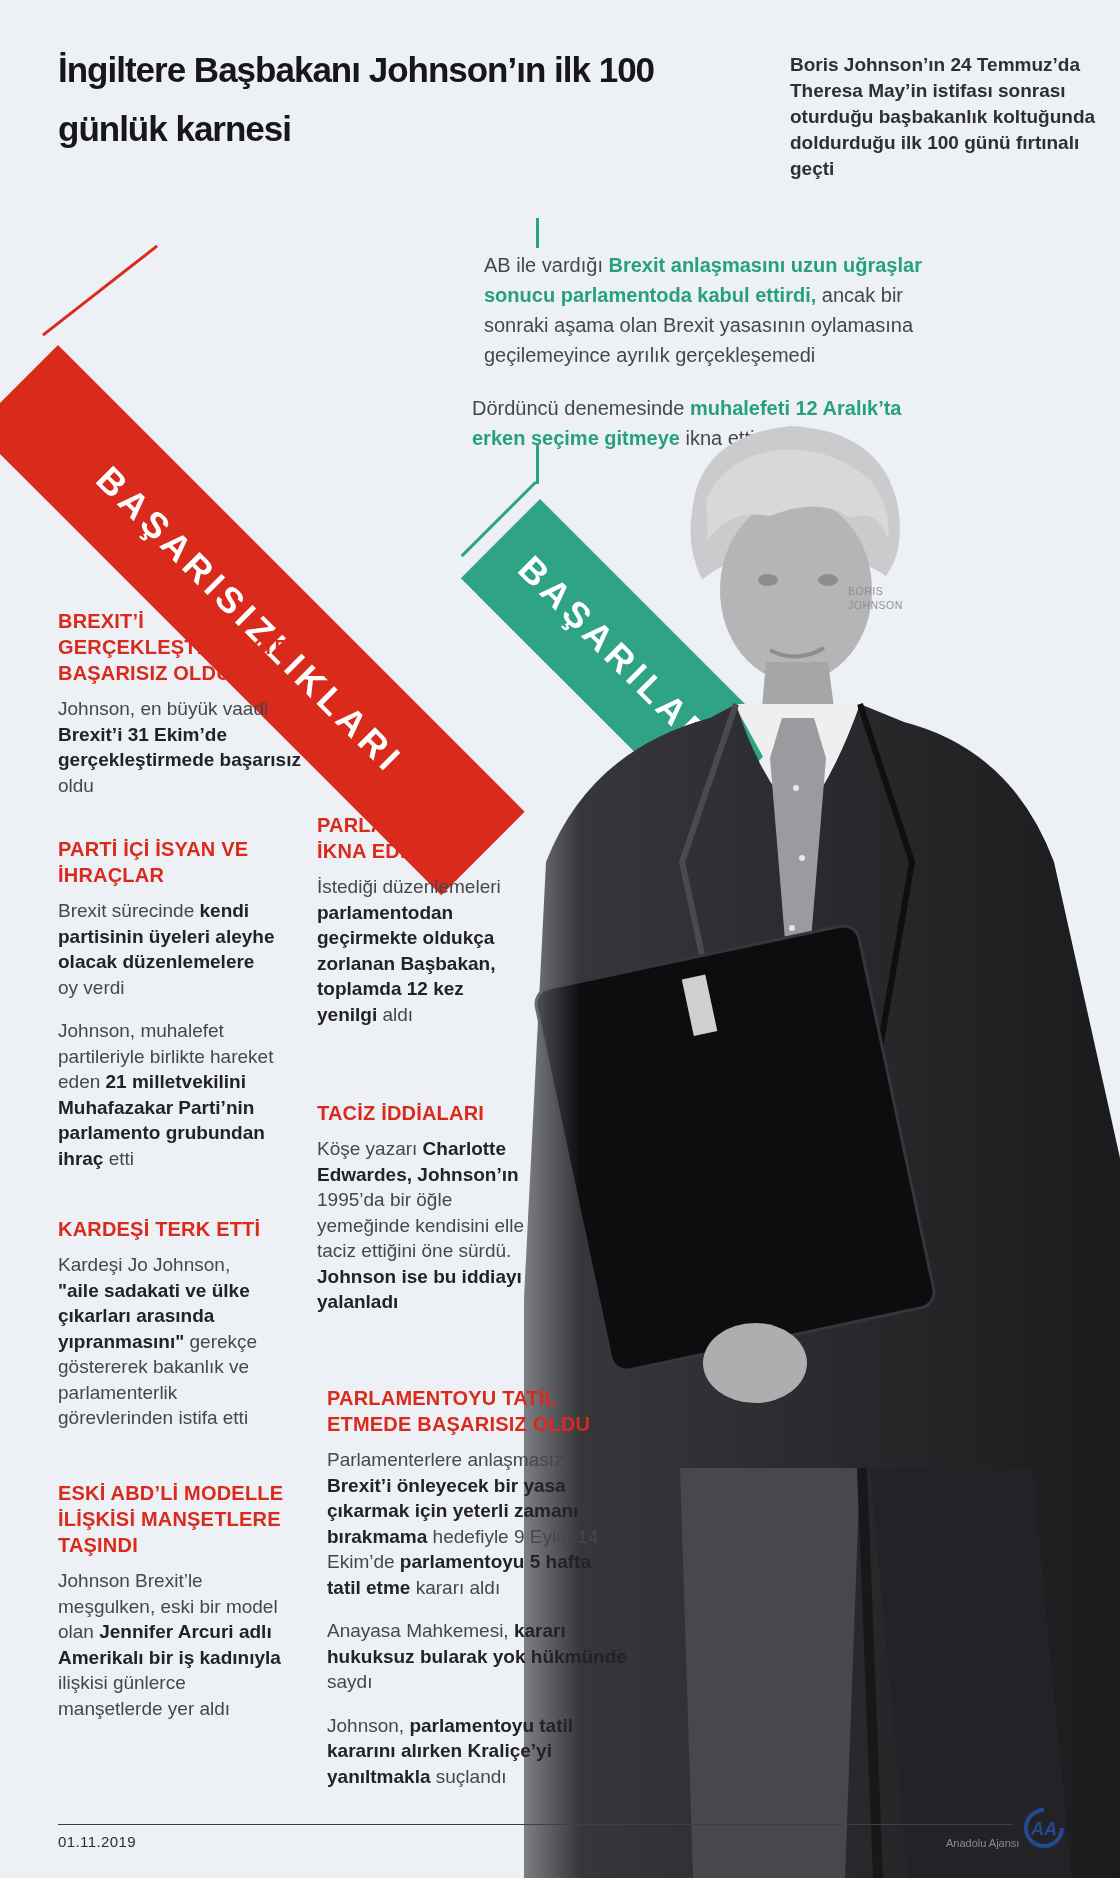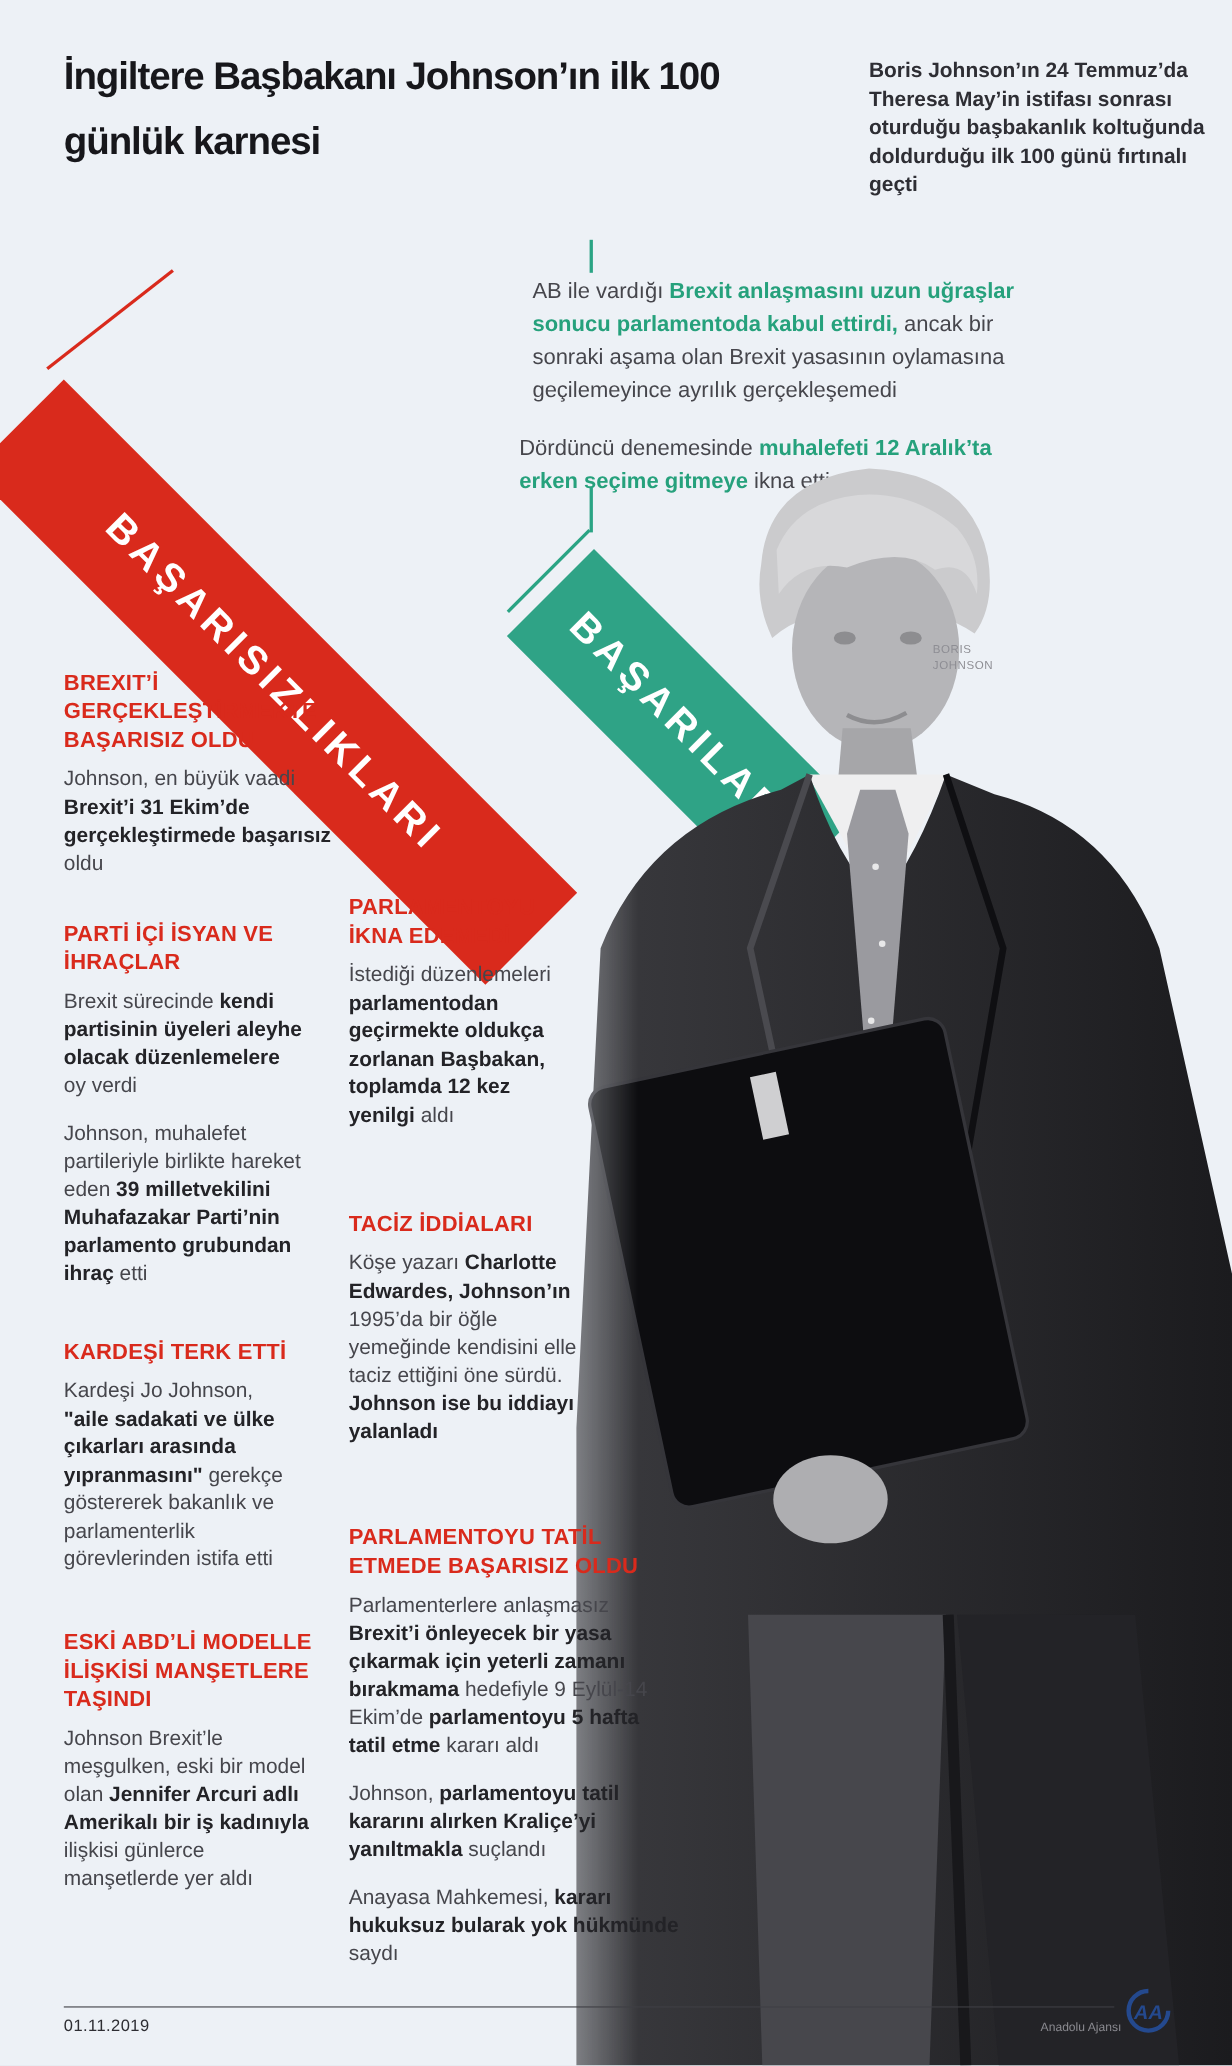--- a/index.html
+++ b/index.html
@@ -126,21 +126,21 @@
   <div class="photo-caption">BORIS JOHNSON</div>
 
   <section class="sec col" style="left:58px;top:608px;width:258px;">
     <h2>BREXIT’İ GERÇEKLEŞTİRMEKTE BAŞARISIZ OLDU</h2>
     <p><span class="seg-n">Johnson, en büyük vaadi </span><span class="seg-b">Brexit’i 31 Ekim’de gerçekleştirmede başarısız</span><span class="seg-n"> oldu</span></p>
   </section>
 
   <section class="sec col" style="left:58px;top:836px;width:218px;">
     <h2>PARTİ İÇİ İSYAN VE İHRAÇLAR</h2>
     <p><span class="seg-n">Brexit sürecinde </span><span class="seg-b">kendi partisinin üyeleri aleyhe olacak düzenlemelere</span><span class="seg-n"> oy verdi</span></p>
-    <p><span class="seg-n">Johnson, muhalefet partileriyle birlikte hareket eden </span><span class="seg-b">39 milletvekilini Muhafazakar Parti’nin parlamento grubundan ihraç</span><span class="seg-n"> etti</span></p>
+    <p><span class="seg-n">Johnson, muhalefet partileriyle birlikte hareket eden </span><span class="seg-b">21 milletvekilini Muhafazakar Parti’nin parlamento grubundan ihraç</span><span class="seg-n"> etti</span></p>
   </section>
 
   <section class="sec col" style="left:58px;top:1216px;width:218px;">
     <h2>KARDEŞİ TERK ETTİ</h2>
     <p><span class="seg-n">Kardeşi Jo Johnson, </span><span class="seg-b">"aile sadakati ve ülke çıkarları arasında yıpranmasını"</span><span class="seg-n"> gerekçe göstererek bakanlık ve parlamenterlik görevlerinden istifa etti</span></p>
   </section>
 
   <section class="sec col" style="left:58px;top:1480px;width:228px;">
     <h2>ESKİ ABD’Lİ MODELLE İLİŞKİSİ MANŞETLERE TAŞINDI</h2>
     <p><span class="seg-n">Johnson Brexit’le meşgulken, eski bir model olan </span><span class="seg-b">Jennifer Arcuri adlı Amerikalı bir iş kadınıyla</span><span class="seg-n"> ilişkisi günlerce manşetlerde yer aldı</span></p>
@@ -149,25 +149,25 @@
   <section class="sec col" style="left:317px;top:812px;width:212px;">
     <h2>PARLAMENTOYU İKNA EDEMEDİ</h2>
     <p><span class="seg-n">İstediği düzenlemeleri </span><span class="seg-b">parlamentodan geçirmekte oldukça zorlanan Başbakan, toplamda 12 kez yenilgi</span><span class="seg-n"> aldı</span></p>
   </section>
 
   <section class="sec col" style="left:317px;top:1100px;width:228px;">
     <h2>TACİZ İDDİALARI</h2>
     <p><span class="seg-n">Köşe yazarı </span><span class="seg-b">Charlotte Edwardes, Johnson’ın</span><span class="seg-n"> 1995’da bir öğle yemeğinde kendisini elle taciz ettiğini öne sürdü. </span><span class="seg-b">Johnson ise bu iddiayı yalanladı</span></p>
   </section>
 
-  <section class="sec col" style="left:317px;top:1385px;width:300px;">
+  <section class="sec col" style="left:327px;top:1385px;width:300px;">
     <h2>PARLAMENTOYU TATİL ETMEDE BAŞARISIZ OLDU</h2>
     <p><span class="seg-n">Parlamenterlere anlaşmasız </span><span class="seg-b">Brexit’i önleyecek bir yasa çıkarmak için yeterli zamanı bırakmama</span><span class="seg-n"> hedefiyle 9 Eylül-14 Ekim’de </span><span class="seg-b">parlamentoyu 5 hafta tatil etme</span><span class="seg-n"> kararı aldı</span></p>
+    <p><span class="seg-n">Anayasa Mahkemesi, </span><span class="seg-b">kararı hukuksuz bularak yok hükmünde</span><span class="seg-n"> saydı</span></p>
     <p><span class="seg-n">Johnson, </span><span class="seg-b">parlamentoyu tatil kararını alırken Kraliçe’yi yanıltmakla</span><span class="seg-n"> suçlandı</span></p>
-    <p><span class="seg-n">Anayasa Mahkemesi, </span><span class="seg-b">kararı hukuksuz bularak yok hükmünde</span><span class="seg-n"> saydı</span></p>
   </section>
 
   <div class="footer-line"></div>
   <div class="footer-date">01.11.2019</div>
   <div class="footer-agency">Anadolu Ajansı</div>
   <svg class="aa-logo" viewBox="0 0 44 44">
     <path d="M22 4 A18 18 0 1 0 40 22" fill="none" stroke="#24498e" stroke-width="4"></path>
     <text x="22" y="29" font-size="18" font-weight="bold" font-style="italic" text-anchor="middle" fill="#24498e">AA</text>
   </svg>
 

